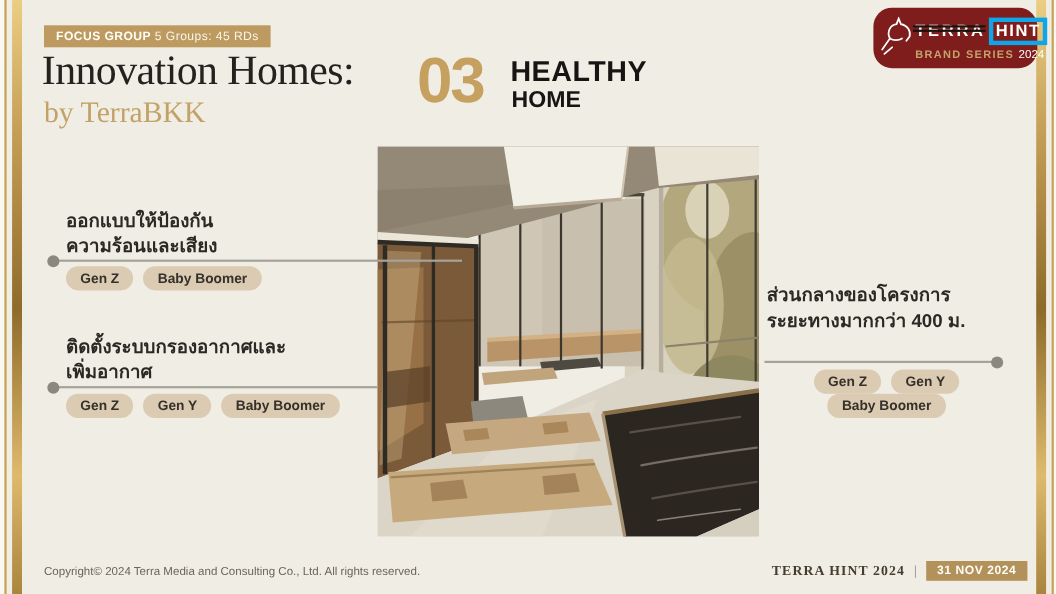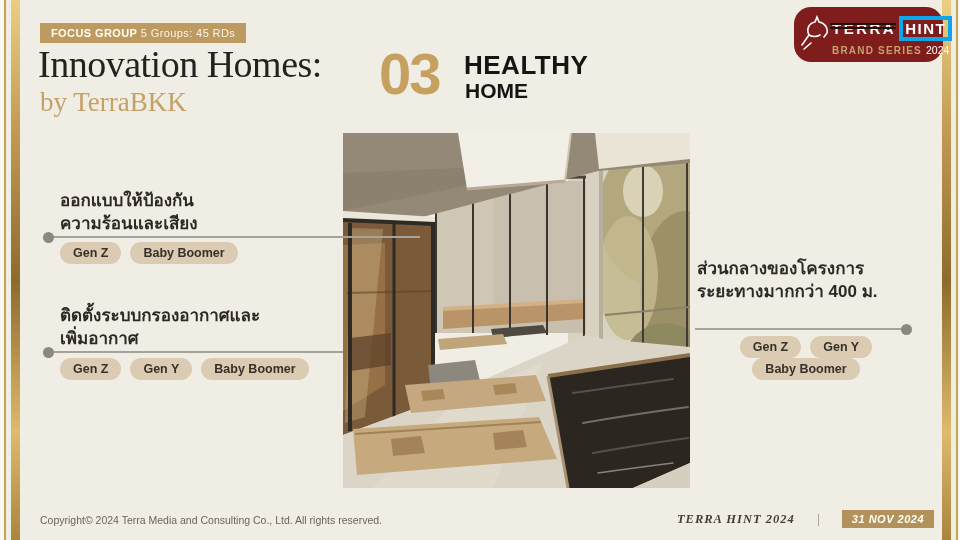--- a/index.html
+++ b/index.html
@@ -70,21 +70,21 @@
   .conn1 { left:48px; top:236px; width:372px; }
   .conn2 { left:48px; top:351px; width:295px; }
   .conn3 { left:695px; top:328px; width:212px; }
   .dot { position:absolute; width:11px; height:11px; border-radius:50%; background:#8B887F; }
   .dot1 { left:43px; top:232px; }
   .dot2 { left:43px; top:347px; }
   .dot3 { left:901px; top:324px; }
 
   
   .copyright { position:absolute; left:40px; top:514px; font-size:10.5px; color:#6B655A; }
-  .footer-right { position:absolute; right:26px; top:510px; display:flex; align-items:center; gap:22px;font-style:italic; }
+  .footer-right { position:absolute; right:26px; top:510px; display:flex; align-items:center; gap:8px; }
   .footer-brand { font-family:"Liberation Serif", serif; font-weight:700; font-size:12.5px;
     color:#463D2F; letter-spacing:1px; }
   .footer-divider { color:#A8A297; font-size:12px; }
   .date-badge { background:#B2925A; color:#FFFDF6; font-weight:700; font-size:11px;
     padding:3px 10px; letter-spacing:.5px; }
 </style>
 </head>
 <body>
 
 <div class="slide">

